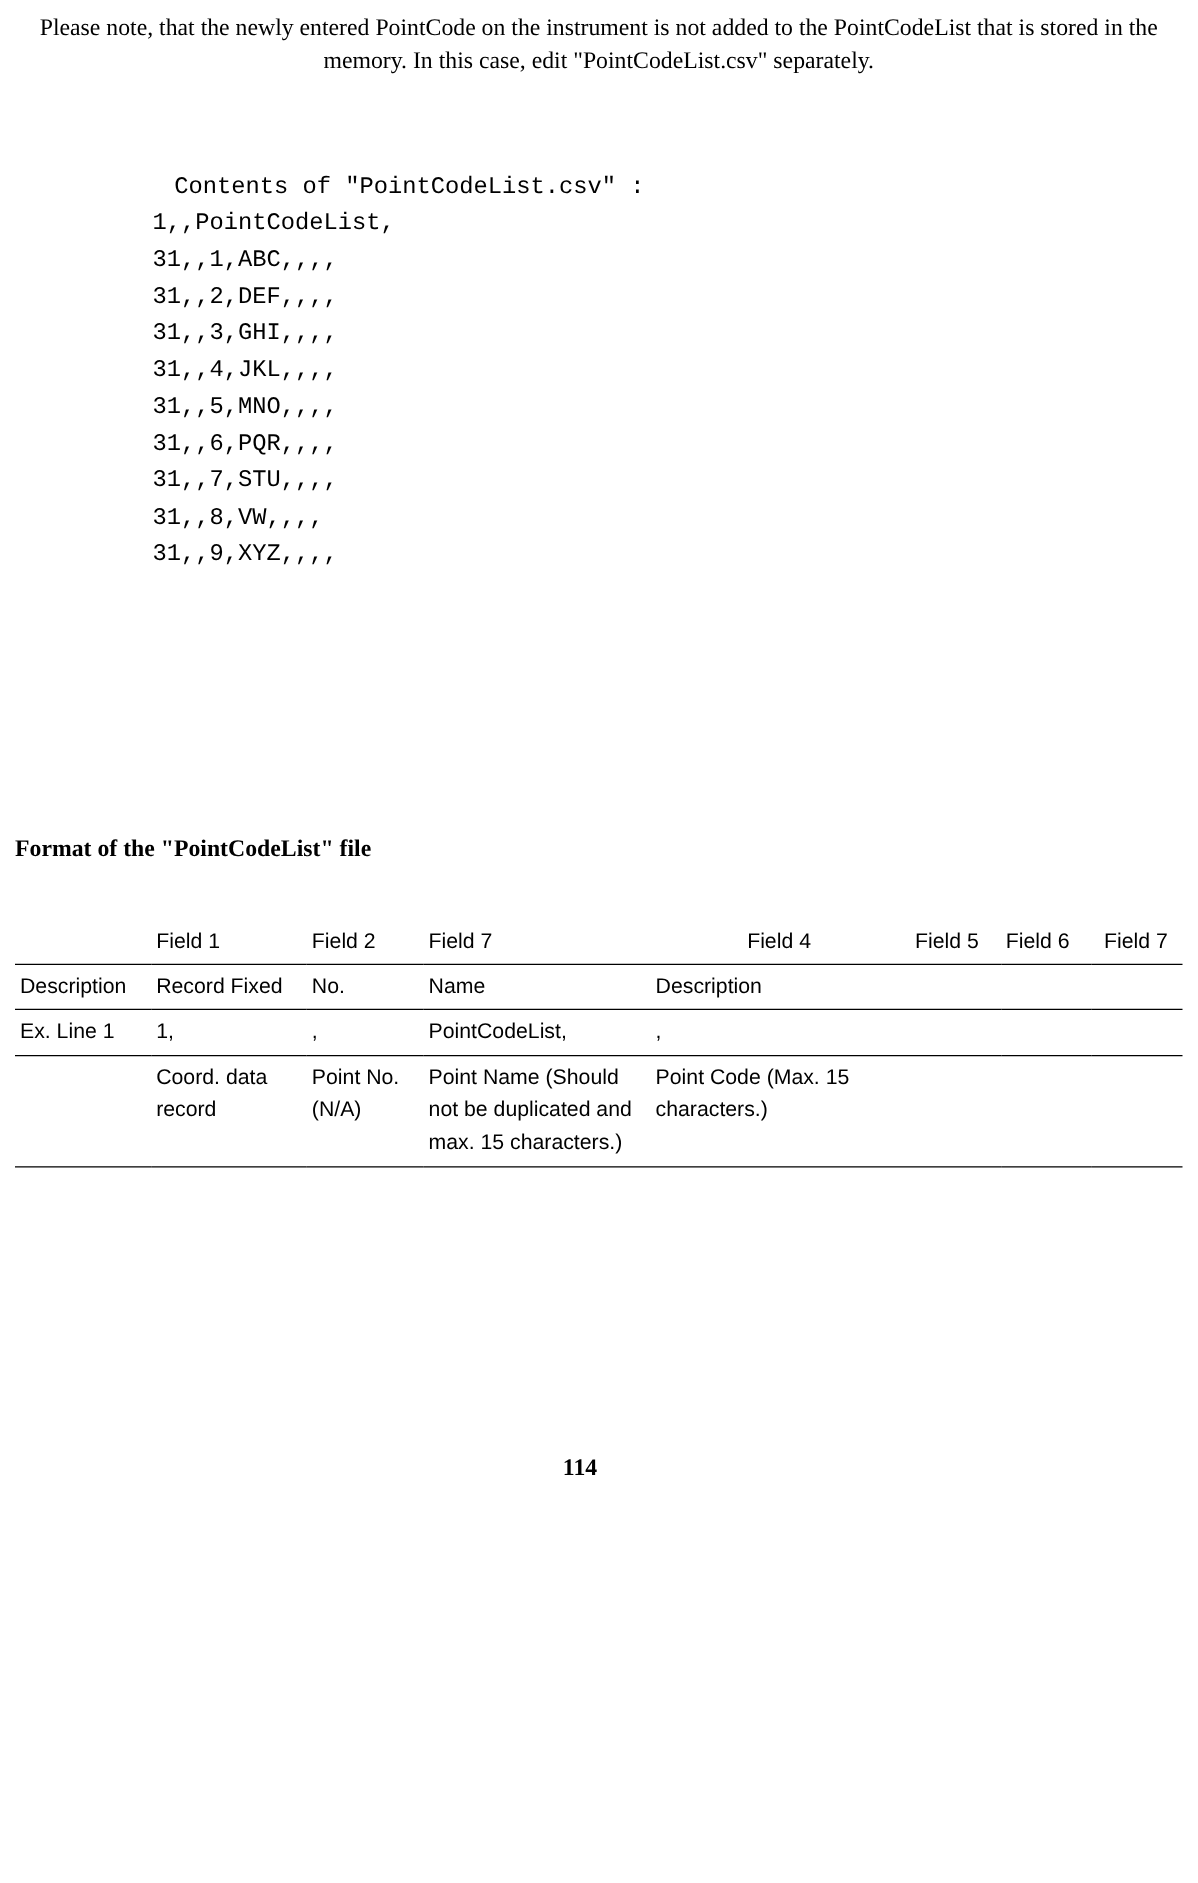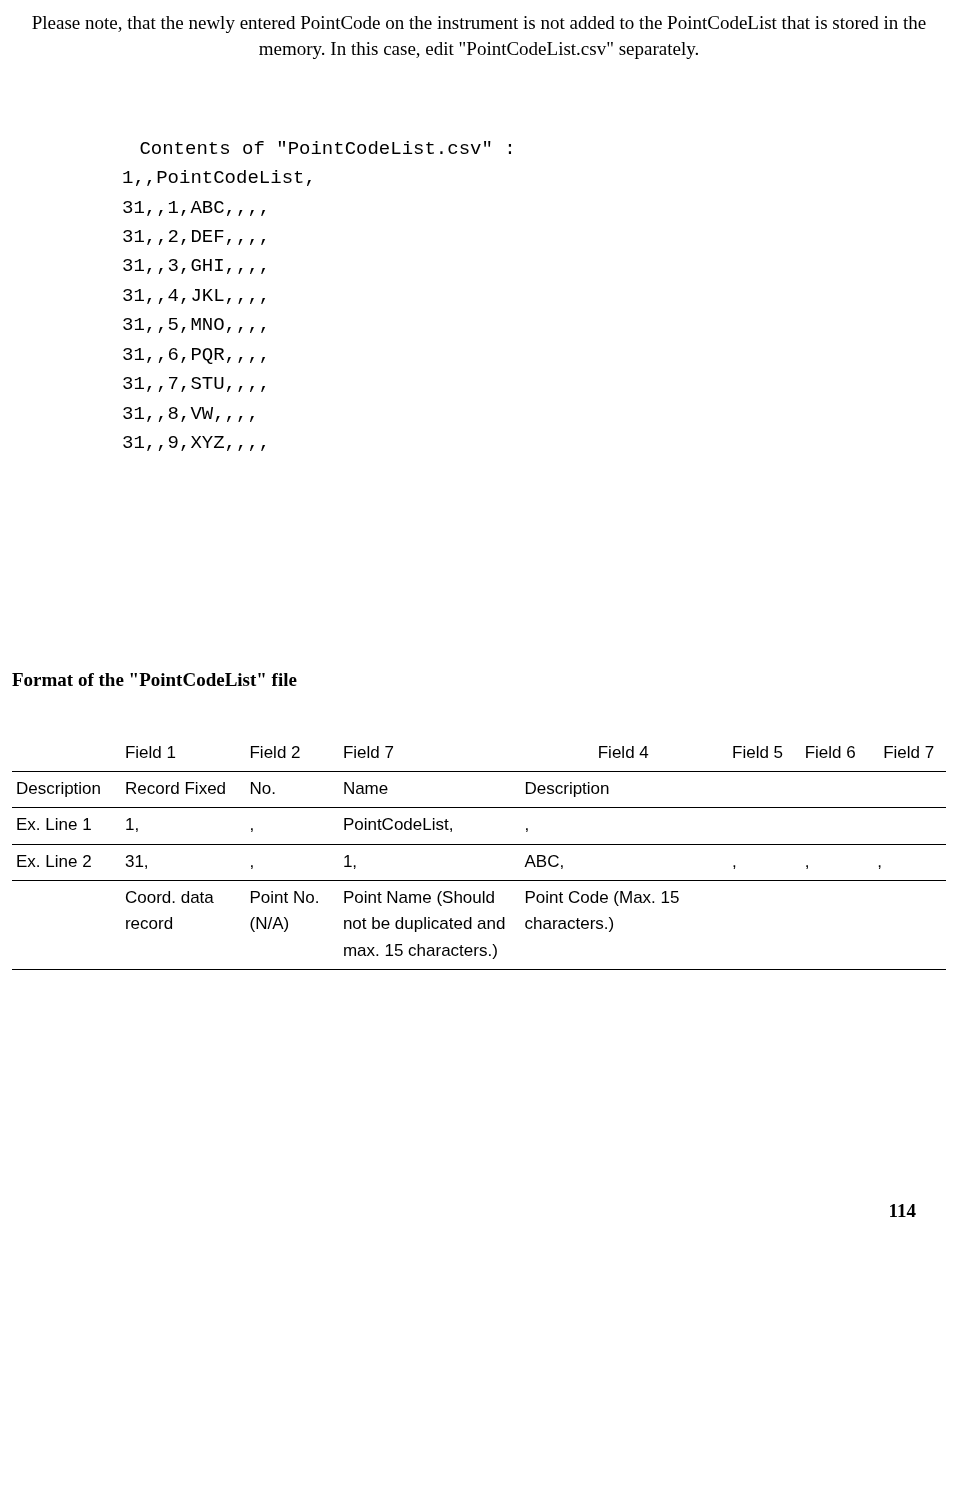--- a/index.html
+++ b/index.html
@@ -52,21 +52,21 @@
   table.fmt .c2 { width: 80px; }
   table.fmt .c3 { width: 165px; }
   table.fmt .c4 { width: 190px; text-align: center; }
   table.fmt .c5 { width: 60px; margin-top: 16px; }
   table.fmt .c6 { width: 60px; }
   table.fmt .c7 { width: 60px; text-align: center; }
   .page-num {
     font-family: "Times New Roman", serif;
     font-size: 19px;
     font-weight: bold;
-    text-align: right;
+    text-align: center;
     margin-top: 230px;
     padding-right: 30px;
   }
 </style>
 </head>
 <body>
 
 <div class="intro">
   <span>Please note, that the newly entered PointCode on the instrument is not added to the PointCodeList that is stored in the memory. In this case, edit "PointCodeList.csv" separately.</span>
 </div>
@@ -113,30 +113,20 @@
     <td>Ex. Line 1</td>
     <td>1,</td>
     <td>,</td>
     <td>PointCodeList,</td>
     <td>,</td>
     <td></td>
     <td></td>
     <td></td>
   </tr>
   <tr>
-    <td>Ex. Line 2</td>
-    <td>31,</td>
-    <td>,</td>
-    <td>1,</td>
-    <td>ABC,</td>
-    <td>,</td>
-    <td>,</td>
-    <td>,</td>
-  </tr>
-  <tr>
     <td></td>
     <td>Coord. data record</td>
     <td>Point No. (N/A)</td>
     <td>Point Name (Should not be duplicated and max. 15 characters.)</td>
     <td>Point Code (Max. 15 characters.)</td>
     <td></td>
     <td></td>
     <td></td>
   </tr>
 </tbody>

